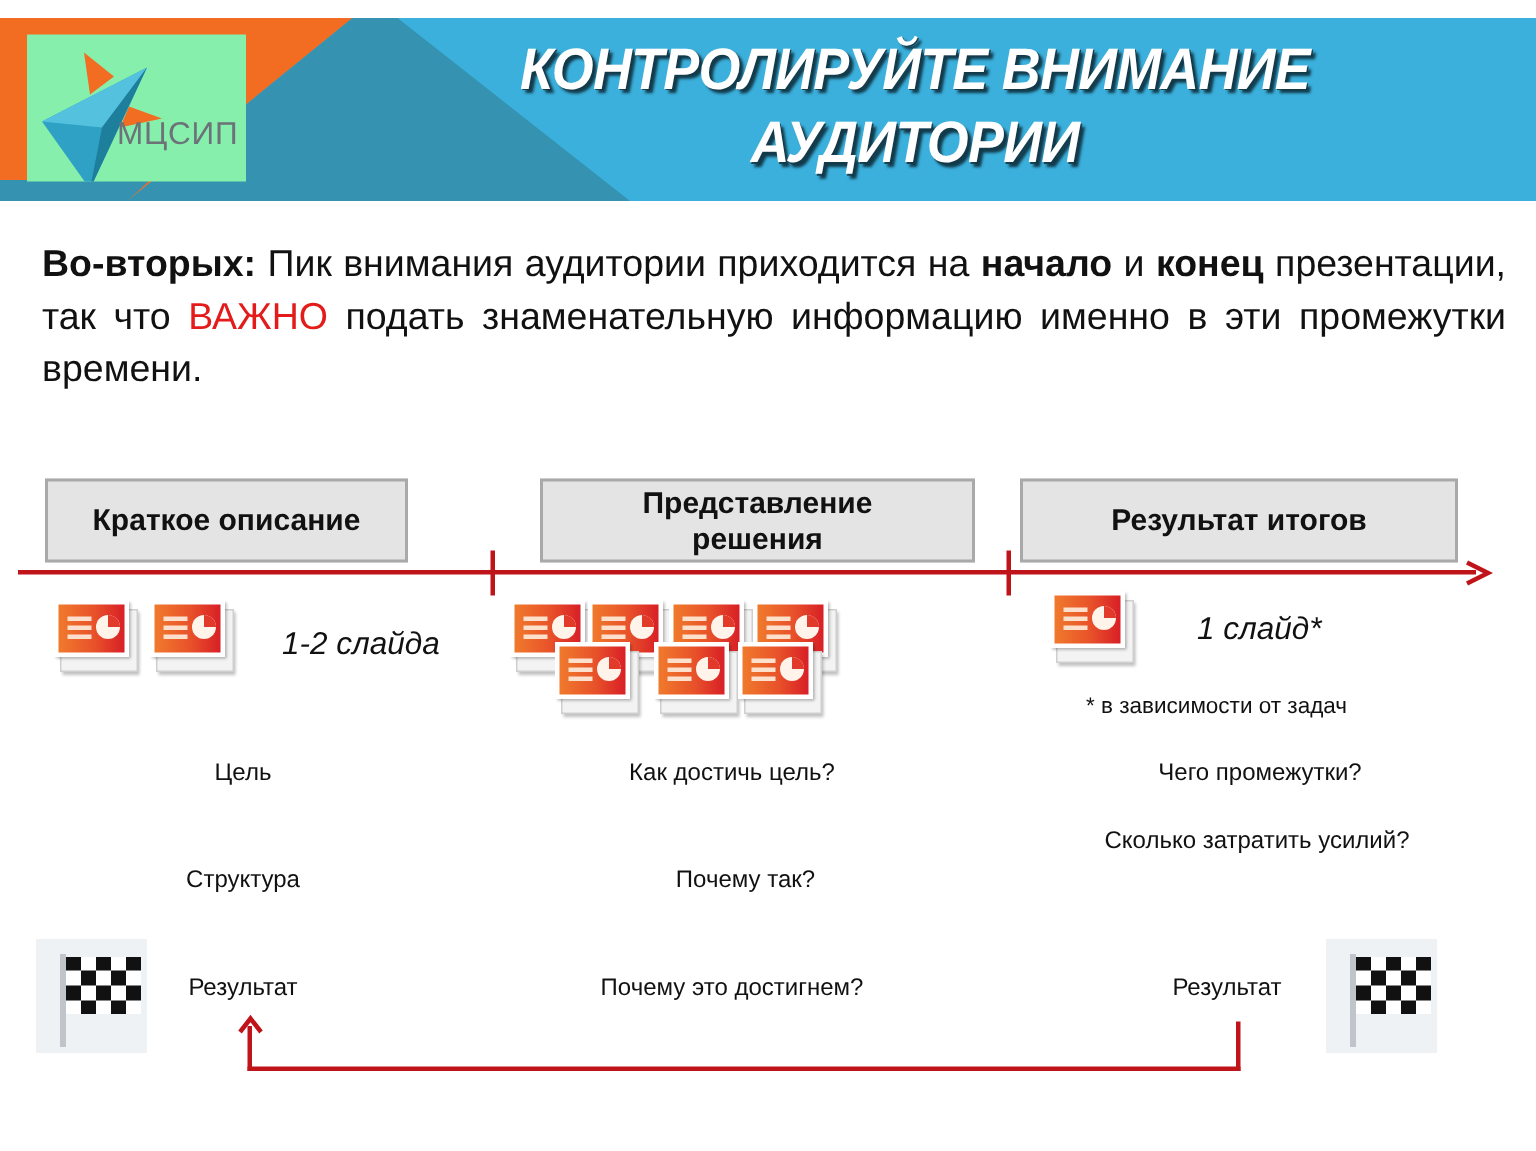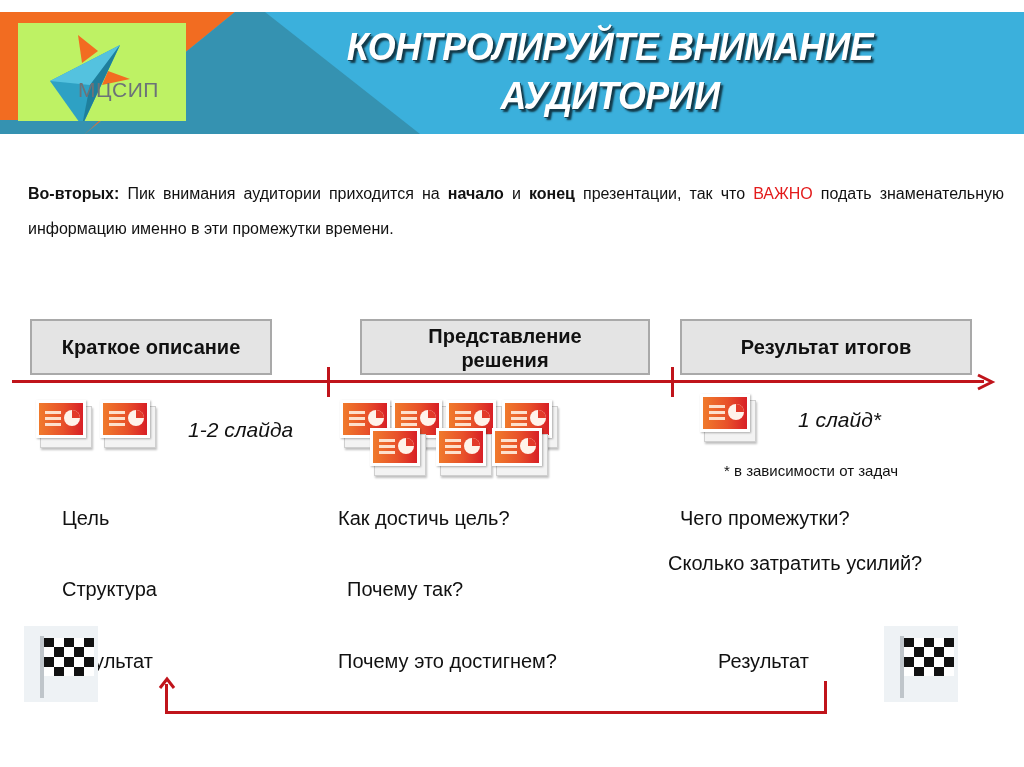--- a/index.html
+++ b/index.html
@@ -3,27 +3,27 @@
 <meta charset="utf-8">
 <style>
   html, body { margin:0; padding:0; }
   body { width:1024px; height:767px; position:relative; background:#ffffff; overflow:hidden;
          font-family:"Liberation Sans", sans-serif; color:#111; }
   .abs { position:absolute; }
 
   
   .header { left:0; top:12px; width:1024px; height:122px; background:#3bb0dc; overflow:hidden; }
   .header svg { position:absolute; left:0; top:0; }
-  .logo-box { left:18px; top:23px; width:168px; height:98px; background:#bef264;text-align:right; }
+  .logo-box { left:18px; top:23px; width:146px; height:98px; background:#86efac; }
   .title { left:270px; top:22px; width:680px; text-align:center; color:#fff; font-style:italic; font-weight:bold;
            font-size:39px; line-height:49px; letter-spacing:-0.5px;
            text-shadow: 3px 3px 2px #123a4a, 1px 1px 0 #1b4455; transform:scaleX(0.92); transform-origin:center; }
 
   
-  .intro { left:28px; top:176px; width:976px; font-size:16px; line-height:35px; text-align:justify; text-align-last:left; }
+  .intro { left:28px; top:159px; width:976px; font-size:25px; line-height:35px; text-align:justify; text-align-last:left; }
   .intro b { font-weight:bold; }
   .intro .red { color:#e31b1b; }
 
   
   .stage { background:#e4e4e4; border:2px solid #a9a9a9; box-sizing:border-box; text-align:center;
            font-weight:bold; font-size:20px; line-height:24px; display:flex; align-items:center; justify-content:center; color:#111; }
   .s1 { left:30px; top:319px; width:242px; height:56px; }
   .s2 { left:360px; top:319px; width:290px; height:56px; padding-top:2px; }
   .s3 { left:680px; top:319px; width:292px; height:56px; }
 
@@ -37,21 +37,21 @@
   .slide-icon .back { position:absolute; left:4px; top:6px; width:50px; height:40px; background:#f3f3f3; border:1px solid #cfcfcf; box-shadow:1px 2px 2px rgba(0,0,0,0.25); }
   .slide-icon .front { position:absolute; left:0; top:0; width:50px; height:38px; background:#fff; box-shadow:1px 1px 2px rgba(0,0,0,0.3); }
   .slide-icon .face { position:absolute; left:3px; top:3px; width:44px; height:32px; background:linear-gradient(90deg,#f07a2c 0%,#e8512a 55%,#d81f26 100%); }
   .slide-icon .ln { position:absolute; left:6px; height:3px; width:16px; background:#fde0cc; }
   .slide-icon .pie { position:absolute; left:25px; top:7px; width:16px; height:16px; border-radius:50%; background:#fff3ea; }
   .slide-icon .pie:after { content:""; position:absolute; left:8px; top:0; width:8px; height:8px; background:#e23a2a; border-top-right-radius:8px; }
 
   .note { font-style:italic; font-size:21px; }
   .footnote { font-size:15px;margin-top:12px; }
 
-  .cell { font-size:20px; text-align:left; white-space:nowrap; }
+  .cell { font-size:16px; text-align:center; white-space:nowrap; }
 
   
   .flag { width:74px; height:76px; background:#eef2f5; }
 
   
   .ret-h { left:165px; top:711px; width:662px; height:3px; background:#c0141b; }
   .ret-l { left:165px; top:684px; width:3px; height:30px; background:#c0141b; }
   .ret-r { left:824px; top:681px; width:3px; height:33px; background:#c0141b; }
   .ret-head { left:158px; top:676px; }
 </style>

